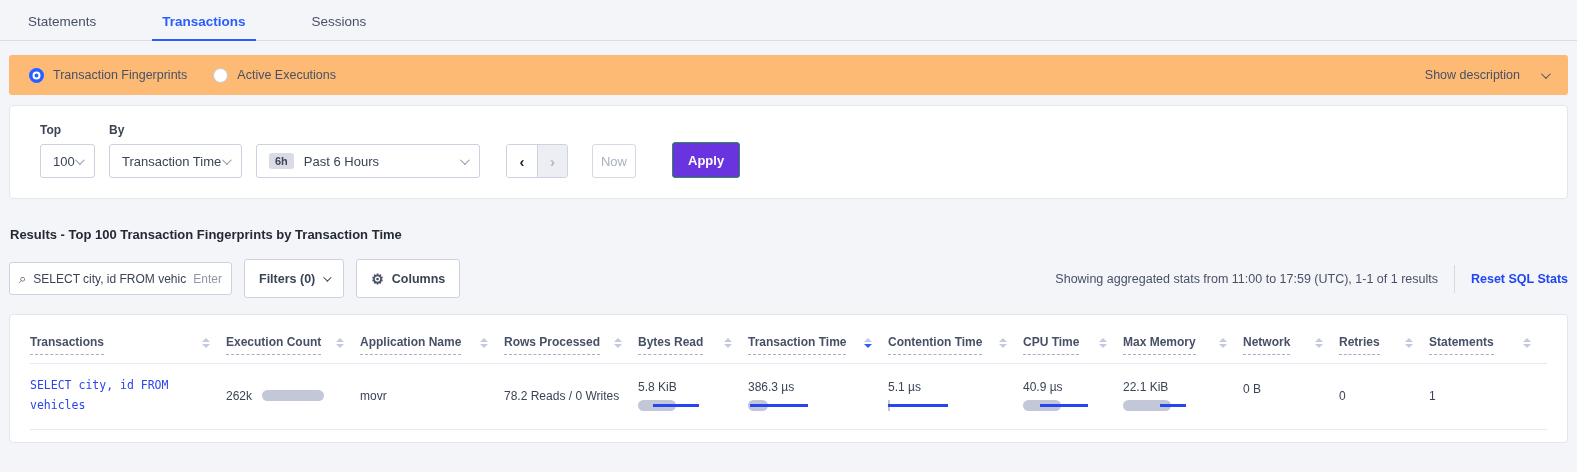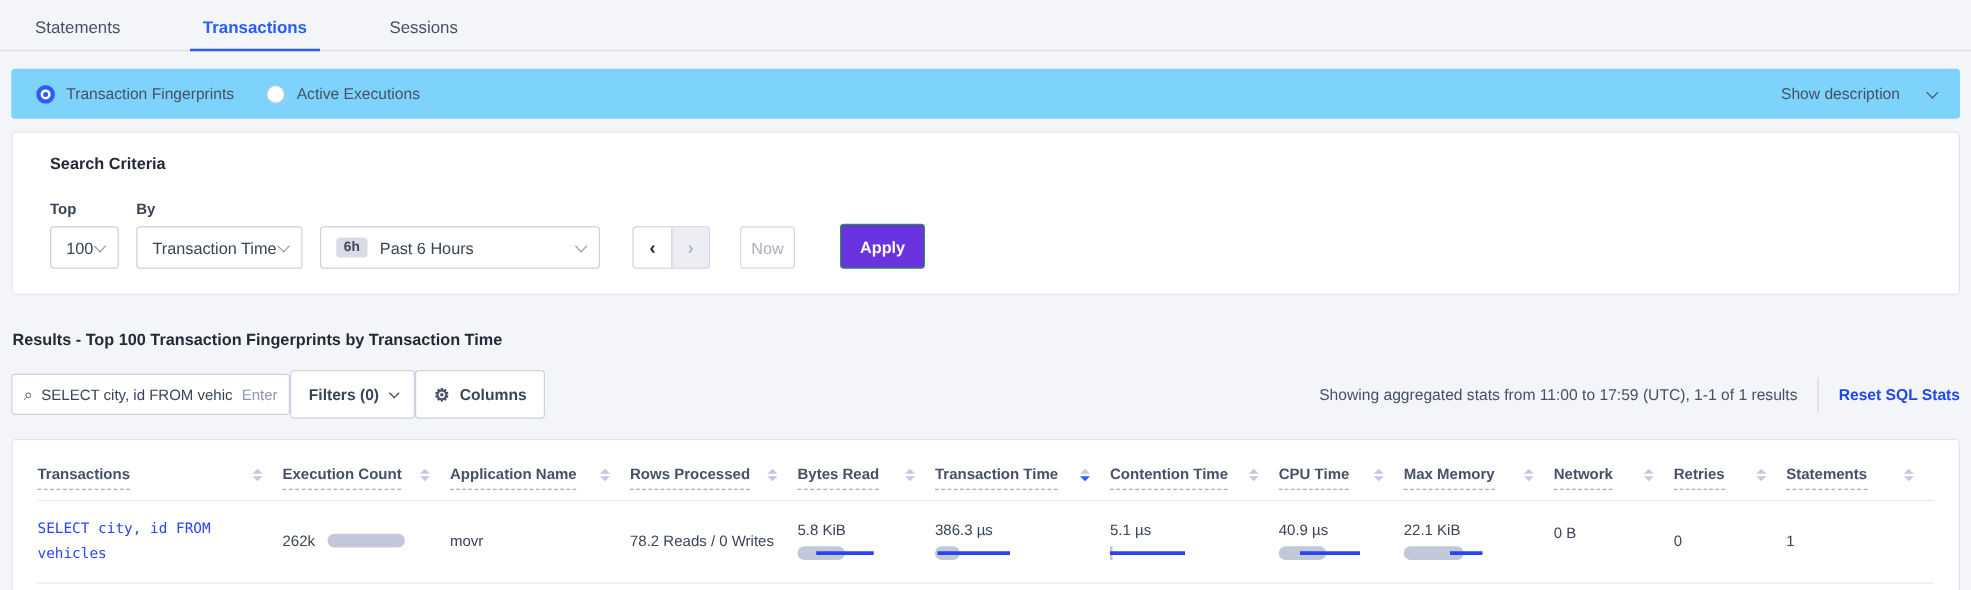--- a/index.html
+++ b/index.html
@@ -6,21 +6,21 @@
   html,body { width:1577px; height:472px; overflow:hidden; }
   body { background:#f4f5f9; font-family:"Liberation Sans", sans-serif; color:#394455; }
 
   
   .tabbar { display:flex; align-items:flex-end; height:41px; border-bottom:1px solid #d9dce9; padding-left:24px; gap:58px; }
   .tab { font-size:13.5px; color:#475066; padding:10px 4px 11px 4px; cursor:pointer; position:relative; }
   .tab.active { color:#2a5cff; font-weight:bold; }
   .tab.active::after { content:""; position:absolute; left:-6px; right:-6px; bottom:-1px; height:2px; background:#2a5cff; }
 
   
-  .band { margin:14px 9px 0 9px; height:40px; background:#7dd3fc; border-radius:3px; display:flex; align-items:center; padding:0 20px; }
+  .band { margin:14px 9px 0 9px; height:40px; background:#fdba74; border-radius:3px; display:flex; align-items:center; padding:0 20px; }
   .radio-group { display:flex; align-items:center; gap:26px; }
   .radio-opt { display:flex; align-items:center; gap:9px; cursor:pointer; font-size:12.5px; color:#475066; }
   .radio-circle { width:15px; height:15px; border-radius:50%; background:#fff; border:1px solid #c4cad8; }
   .radio-circle.selected { border:none; background:#2a5cff; box-shadow: inset 0 0 0 3.5px #2a5cff, inset 0 0 0 5.5px #fff; }
   .band-right { margin-left:auto; display:flex; align-items:center; gap:21px; font-size:12.5px; color:#475066; cursor:pointer; }
   .chev { width:7px; height:7px; border-right:1.6px solid #475066; border-bottom:1.6px solid #475066; transform:rotate(45deg) translateY(-2px); display:inline-block; }
 
   
   .card { background:#fff; border:1px solid #e2e5ef; border-radius:4px; margin:10px 9px 0 9px; }
   .sc { padding:17px 30px 20px 30px; }
@@ -39,21 +39,21 @@
   .arrow-btn.disabled { background:#eceef3; color:#b2b8c8; border-left:1px solid #ccd2df; cursor:default; }
   .now-btn { margin-left:10px; height:34px; width:44px; border:1px solid #d4d9e4; border-radius:3px; background:#fff; color:#aab0c0; font-size:13px; cursor:pointer; }
   .apply-btn { margin-left:22px; height:36px; padding:0 15px; background:#6933e0; border:1.5px solid #2f8e4b; border-radius:3px; color:#fff; font-size:13px; font-weight:bold; cursor:pointer; }
 
   
   .results-title { font-size:13px; font-weight:bold; color:#242a35; margin:28px 0 0 10px; }
   .toolbar { margin:17px 9px 0 9px; display:flex; align-items:center; }
   .searchbox { width:223px; height:33px; background:#fff; border:1px solid #ccd2df; border-radius:3px; display:flex; align-items:center; padding:0 9px; gap:7px; }
   .searchbox input { border:none; outline:none; flex:1; min-width:0; font-size:12px; color:#394455; font-family:"Liberation Sans", sans-serif; background:transparent; }
   .enter-label { font-size:12px; color:#8f96a8; cursor:pointer; }
-  .tb-btn { margin-left:0; height:39px; background:#fff; border:1px solid #ccd2df; border-radius:3px; display:flex; align-items:center; gap:8px; padding:0 14px; font-size:12.5px; font-weight:bold; color:#394455; cursor:pointer; }
+  .tb-btn { margin-left:12px; height:39px; background:#fff; border:1px solid #ccd2df; border-radius:3px; display:flex; align-items:center; gap:8px; padding:0 14px; font-size:12.5px; font-weight:bold; color:#394455; cursor:pointer; }
   .tb-btn .chev { border-color:#394455; width:6px; height:6px; }
   .gear { font-size:14px; color:#475066; }
   .toolbar-right { margin-left:auto; display:flex; align-items:center; font-size:12.5px; color:#475066; }
   .stats-bold { font-weight:normal; }
   .v-divider { width:1px; height:28px; background:#d5d9e4; margin:0 16px; }
   .reset-link { color:#1f46f2; font-weight:bold; font-size:12.5px; cursor:pointer; }
 
   
   .table-card { margin-top:16px; padding:4px 20px 12px 20px; }
   table { width:100%; border-collapse:collapse; table-layout:fixed; }
@@ -94,21 +94,20 @@
       <span>Active Executions</span>
     </div>
   </div>
   <div class="band-right">
     <span>Show description</span>
     <span class="chev"></span>
   </div>
 </div>
 
 <div class="card sc">
-  <div class="sc-title">Search Criteria</div>
   <div class="sc-row">
     <div class="field">
       <span class="field-label">Top</span>
       <div class="select sel-top">
         <span>100</span>
         <span class="chev"></span>
       </div>
     </div>
     <div class="field">
       <span class="field-label">By</span>

